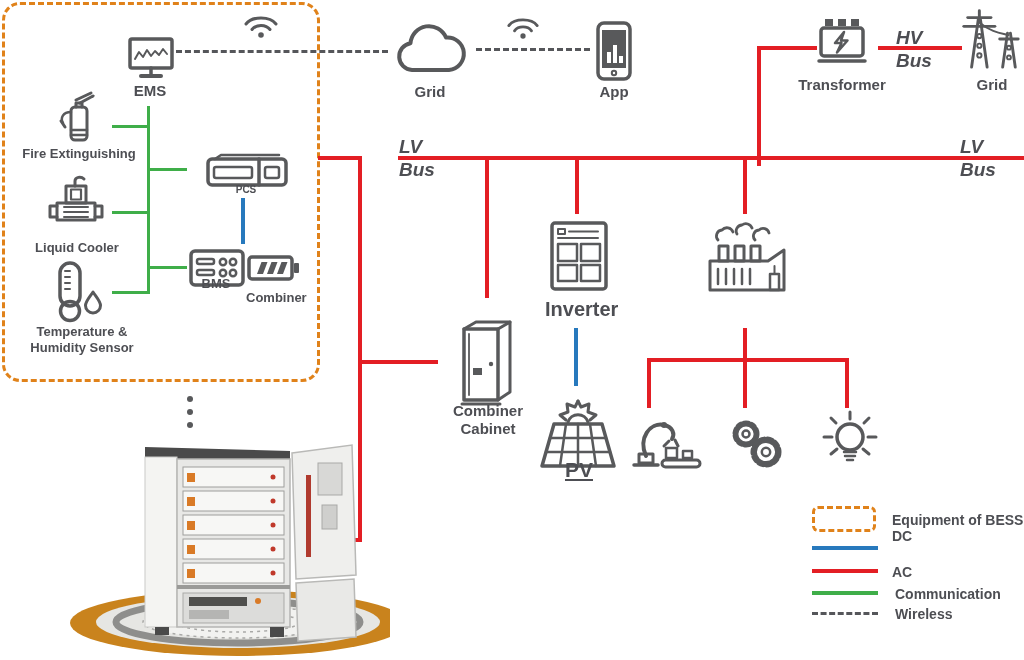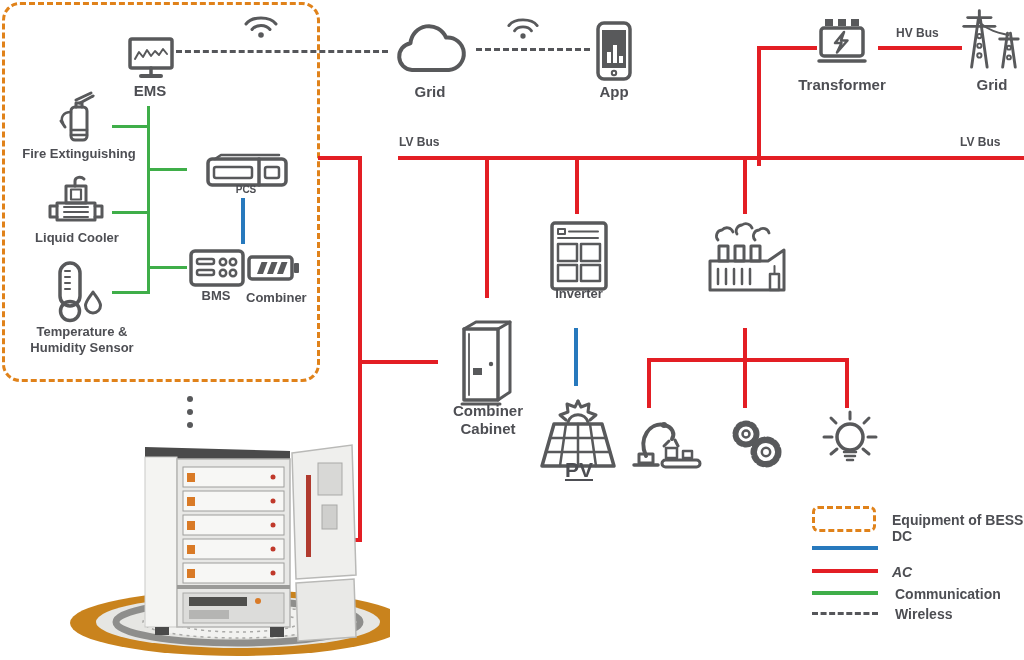--- a/index.html
+++ b/index.html
@@ -5,21 +5,21 @@
   :root{
     --icon:#58595B; --txt:#4D4E53;
     --ac:#E31E24; --dc:#2779BD; --comm:#3FAE49; --wifi:#55565A; --bess:#E0821A;
   }
   html,body{margin:0;padding:0;background:#fff;}
   #canvas{position:relative;width:1024px;height:660px;background:#fff;overflow:hidden;
           font-family:"Liberation Sans",sans-serif;}
   .lbl{position:absolute;font-weight:bold;color:var(--txt);font-size:14px;
        text-align:center;line-height:1.22;}
   .lbl.sm{font-size:13px;}
-  .lbl.bus{font-size:12px;text-align:left;}
+  .lbl.bus{font-size:19px;text-align:left;font-style:italic;}
   .line{position:absolute;}
   .ac{background:var(--ac);}
   .dc{background:var(--dc);}
   .comm{background:var(--comm);}
   .wl{height:0;border-top:3px dashed var(--wifi);background:none;}
   .node{position:absolute;}
   svg{display:block;}
   .ic{stroke:var(--icon);fill:none;stroke-linecap:round;stroke-linejoin:round;}
   .fill{fill:var(--icon);stroke:none;}
   #bess-box{position:absolute;left:2px;top:2px;width:312px;height:374px;
@@ -114,34 +114,34 @@
       <rect class="ic" stroke-width="3" x="22" y="12" width="20" height="17"></rect>
       <rect class="ic" stroke-width="2.2" x="27" y="15.5" width="10" height="10"></rect>
       <rect class="ic" stroke-width="3" x="13" y="29" width="38" height="17"></rect>
       <line class="ic" stroke-width="2" x1="20" y1="33" x2="44" y2="33"></line>
       <line class="ic" stroke-width="2" x1="20" y1="38" x2="44" y2="38"></line>
       <line class="ic" stroke-width="2" x1="20" y1="43" x2="44" y2="43"></line>
       <path class="ic" stroke-width="3" d="M13,32 h-7 v11 h7"></path>
       <path class="ic" stroke-width="3" d="M51,32 h7 v11 h-7"></path>
     </svg>
   </div>
-  <div class="lbl sm" style="left:27px;top:230px;width:100px;">Liquid Cooler</div>
+  <div class="lbl sm" style="left:27px;top:240px;width:100px;">Liquid Cooler</div>
 
   <div class="node" style="left:188px;top:246px;">
     <svg width="58" height="44" viewBox="0 0 58 44">
       <rect class="ic" stroke-width="3.5" x="3" y="5" width="52" height="34" rx="4"></rect>
       <rect class="ic" stroke-width="2.5" x="9" y="13" width="17" height="5" rx="2"></rect>
       <rect class="ic" stroke-width="2.5" x="9" y="24" width="17" height="5" rx="2"></rect>
       <circle class="ic" stroke-width="2.5" cx="35" cy="16" r="3.2"></circle>
       <circle class="ic" stroke-width="2.5" cx="45" cy="16" r="3.2"></circle>
       <circle class="ic" stroke-width="2.5" cx="35" cy="27" r="3.2"></circle>
       <circle class="ic" stroke-width="2.5" cx="45" cy="27" r="3.2"></circle>
     </svg>
   </div>
-  <div class="lbl sm" style="left:188px;top:288px;width:56px;">BMS</div>
+  <div class="lbl sm" style="left:188px;top:276px;width:56px;">BMS</div>
 
   <div class="node" style="left:246px;top:250px;">
     <svg width="56" height="36" viewBox="0 0 56 36">
       <rect class="ic" stroke-width="3.5" x="3" y="7" width="43" height="22" rx="3"></rect>
       <rect class="fill" x="48" y="13" width="5" height="10" rx="1"></rect>
       <path class="fill" d="M11,24 l4.5,-12 h6 l-4.5,12 z"></path>
       <path class="fill" d="M21,24 l4.5,-12 h6 l-4.5,12 z"></path>
       <path class="fill" d="M31,24 l4.5,-12 h6 l-4.5,12 z"></path>
     </svg>
   </div>
@@ -231,21 +231,21 @@
       <rect class="ic" stroke-width="3.5" x="4" y="3" width="54" height="66" rx="3"></rect>
       <rect class="ic" stroke-width="2" x="10" y="9" width="7" height="5"></rect>
       <line class="ic" stroke-width="2" x1="21" y1="11.5" x2="50" y2="11.5"></line>
       <line class="ic" stroke-width="2" x1="10" y1="18" x2="50" y2="18"></line>
       <rect class="ic" stroke-width="2.5" x="10" y="24" width="19" height="17"></rect>
       <rect class="ic" stroke-width="2.5" x="33" y="24" width="19" height="17"></rect>
       <rect class="ic" stroke-width="2.5" x="10" y="45" width="19" height="16"></rect>
       <rect class="ic" stroke-width="2.5" x="33" y="45" width="19" height="16"></rect>
     </svg>
   </div>
-  <div class="lbl" style="left:545px;top:286px;width:68px;font-size:13px;">Inverter</div>
+  <div class="lbl" style="left:545px;top:297px;width:68px;font-size:20px;">Inverter</div>
 
   <div class="node" style="left:698px;top:222px;">
     <svg width="98" height="72" viewBox="0 0 98 72">
       <path class="ic" stroke-width="2.8" d="M20,18 a6,6 0 0 1 4,-10 a6.5,6.5 0 0 1 11,2"></path>
       <path class="ic" stroke-width="2.8" d="M39,12 a6,6 0 0 1 5,-9 a6.5,6.5 0 0 1 10,3"></path>
       <path class="ic" stroke-width="2.8" d="M57,18 a6,6 0 0 1 4,-10 a6,6 0 0 1 10,3"></path>
       <rect class="ic" stroke-width="3" x="21" y="24" width="9" height="15"></rect>
       <rect class="ic" stroke-width="3" x="37" y="24" width="9" height="15"></rect>
       <rect class="ic" stroke-width="3" x="53" y="24" width="9" height="15"></rect>
       <path class="ic" stroke-width="3" d="M12,39 h58 l16,-11 v40 H12 z"></path>
@@ -375,21 +375,21 @@
     </svg>
   </div>
 
   <div id="legend-swatch-box"></div>
   <div class="lbl" style="left:892px;top:512px;width:140px;text-align:left;">Equipment of BESS</div>
 
   <div class="line dc" style="left:812px;top:546px;width:66px;height:4px;"></div>
   <div class="lbl" style="left:892px;top:528px;width:60px;text-align:left;">DC</div>
 
   <div class="line ac" style="left:812px;top:569px;width:66px;height:4px;"></div>
-  <div class="lbl" style="left:892px;top:564px;width:60px;text-align:left;font-style:italic;">AC</div>
+  <div class="lbl" style="left:892px;top:564px;width:60px;text-align:left;">AC</div>
 
   <div class="line comm" style="left:812px;top:591px;width:66px;height:4px;"></div>
   <div class="lbl" style="left:895px;top:586px;width:120px;text-align:left;">Communication</div>
 
   <div class="line wl" style="left:812px;top:612px;width:66px;"></div>
   <div class="lbl" style="left:895px;top:606px;width:100px;text-align:left;">Wireless</div>
 
 </div>
 
 </body></html>

